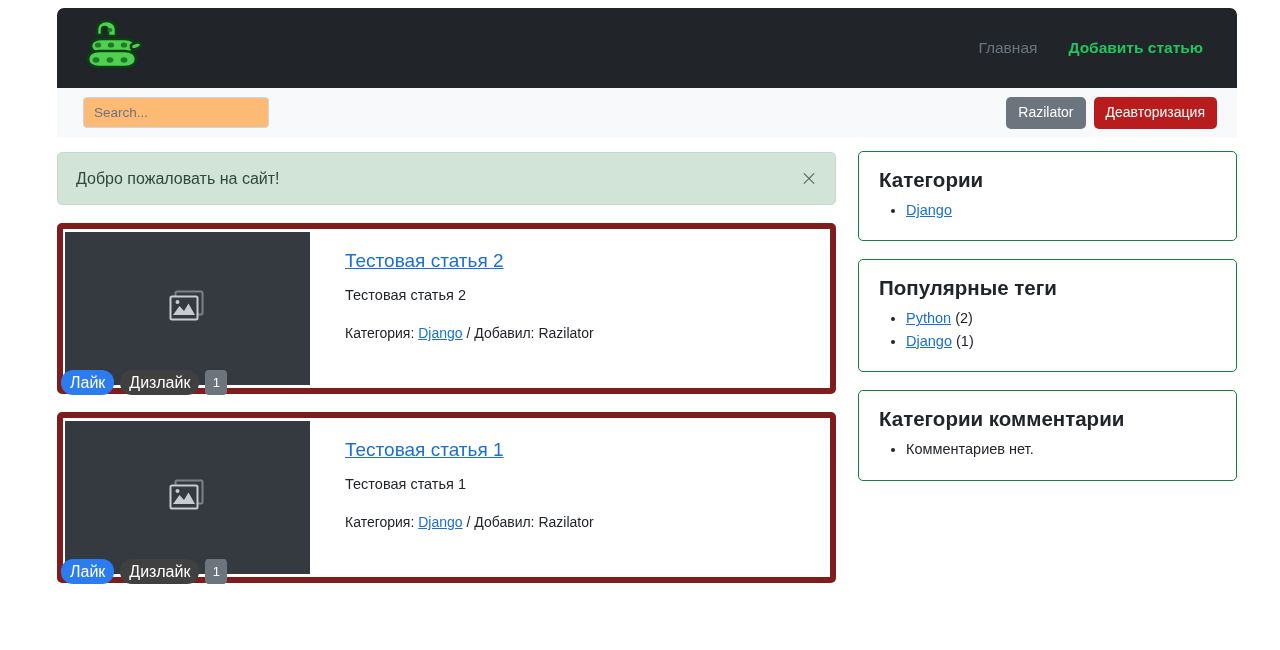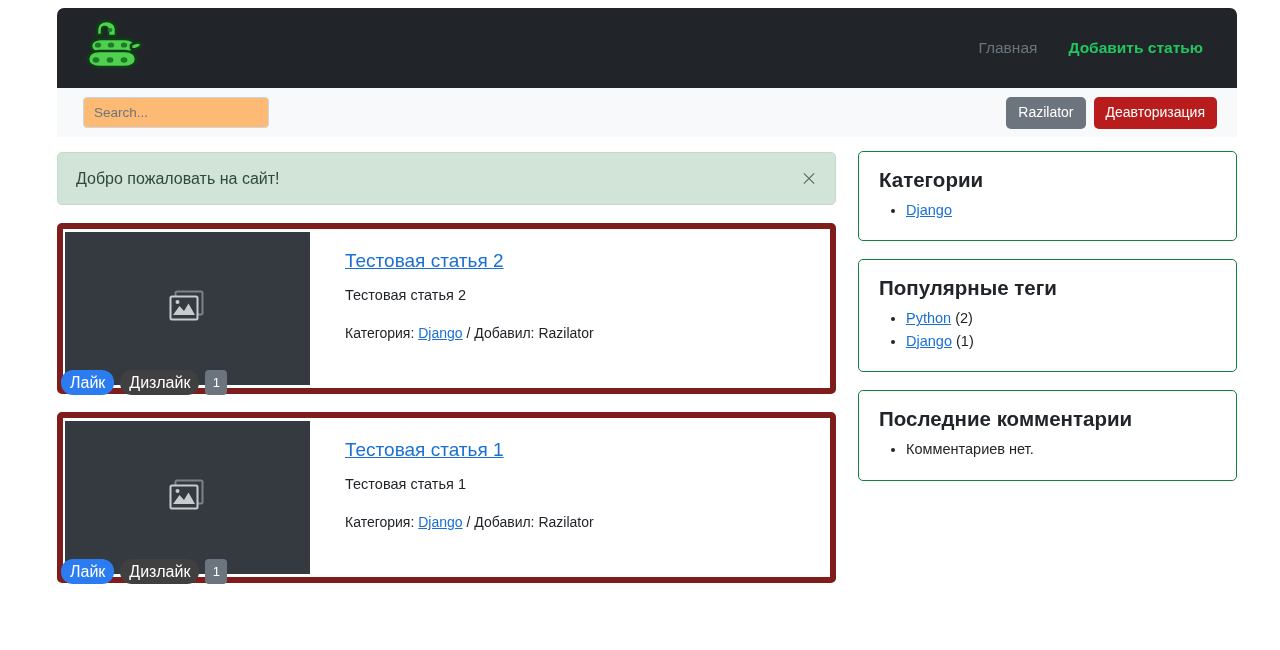--- a/index.html
+++ b/index.html
@@ -284,21 +284,21 @@
             <span>(2)</span>
           </li>
           <li>
             <a href="#">Django</a>
             <span>(1)</span>
           </li>
         </ul>
       </div>
 
       <div class="side-card">
-        <h3 class="side-title">Последние комментарии</h3>
+        <h3 class="side-title">Категории комментарии</h3>
         <ul class="side-list">
           <li>Комментариев нет.</li>
         </ul>
       </div>
 
     </div>
   </div>
 </div>
 
 </body></html>

